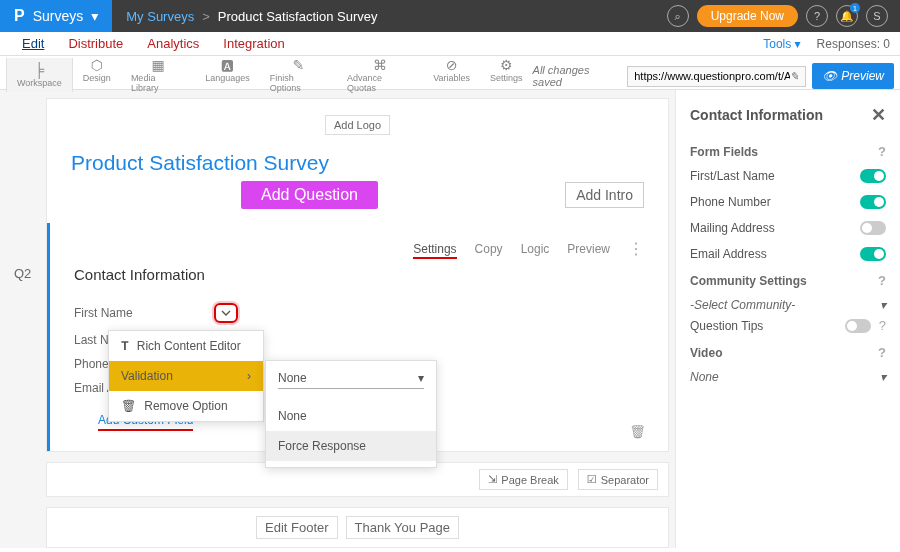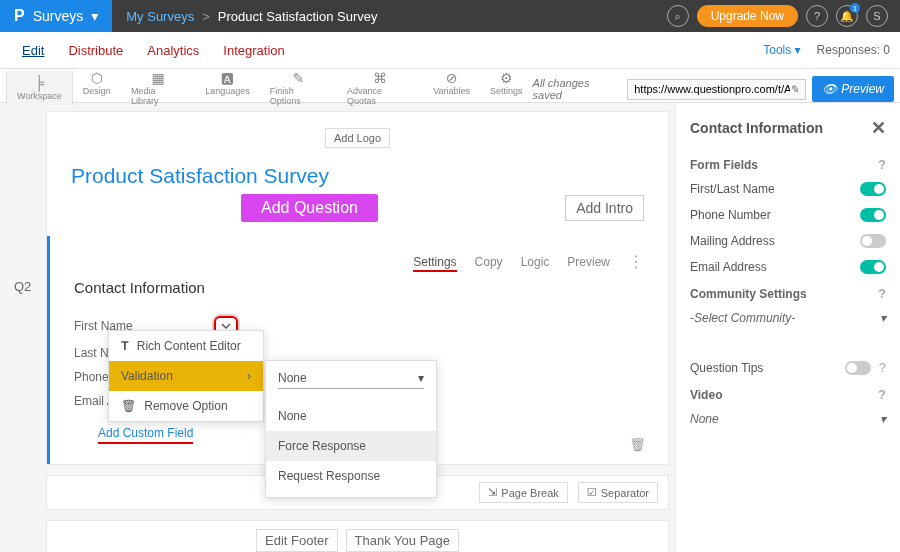--- a/index.html
+++ b/index.html
@@ -9,21 +9,21 @@
 .surveys-btn { background: #1b87e6; color: #fff; padding: 0 14px; height: 32px; display: flex; align-items: center; gap: 8px; font-size: 14px; }
 .surveys-btn .logo { font-weight: bold; font-size: 16px; }
 .breadcrumb { display: flex; align-items: center; gap: 8px; margin-left: 14px; color: #fff; font-size: 13px; }
 .breadcrumb .link { color: #5db8ff; cursor: pointer; }
 .breadcrumb .sep { color: #999; }
 .top-right { margin-left: auto; display: flex; align-items: center; gap: 8px; padding-right: 12px; }
 .circ-btn { width: 22px; height: 22px; border: 1.5px solid #aaa; border-radius: 50%; display: flex; align-items: center; justify-content: center; color: #ccc; font-size: 11px; cursor: pointer; position: relative; }
 .upgrade-btn { background: #f7941d; color: #fff; padding: 4px 14px; border-radius: 14px; font-size: 12px; cursor: pointer; }
 .notif-dot { position: absolute; top: -3px; right: -3px; width: 10px; height: 10px; background: #1b87e6; border-radius: 50%; color: #fff; font-size: 7px; display: flex; align-items: center; justify-content: center; }
 
-.tabs-bar { height: 37px; background: #fff; border-bottom: 1px solid #e0e0e0; display: flex; align-items: center; padding: 0 10px; }
+.tabs-bar { height: 24px; background: #fff; border-bottom: 1px solid #e0e0e0; display: flex; align-items: center; padding: 0 10px; }
 .tab { padding: 0 12px; font-size: 13px; color: #b91c1c; cursor: pointer; height: 28px; display: flex; align-items: center; }
 .tab.active { color: #004080; text-decoration: underline; }
 .tabs-right { margin-left: auto; display: flex; align-items: center; gap: 16px; font-size: 12px; color: #666; }
 .tools-link { color: #1b87e6; cursor: pointer; }
 
 .toolbar { height: 34px; background: #fff; border-bottom: 1px solid #e0e0e0; display: flex; align-items: flex-start; padding: 2px 6px; }
 .tb-item { display: flex; flex-direction: column; align-items: center; font-size: 9px; color: #888; padding: 0 10px; cursor: pointer; gap: 1px; }
 .tb-item.active { background: #f3f3f3; height: 34px; border-right: 1px solid #e0e0e0; border-left: 1px solid #e0e0e0; justify-content: center; }
 .tb-icon { font-size: 14px; color: #888; line-height: 14px; }
 .tb-right { margin-left: auto; display: flex; align-items: center; gap: 6px; font-size: 11px; color: #777; font-style: italic; padding-top: 5px; }
@@ -243,21 +243,20 @@
   <div class="validation-menu">
     <div class="val-select">
       <div class="sel">
           <span>None</span>
           <span>▾</span>
         </div>
     </div>
     <div class="val-list">
       <div class="val-item">None</div>
       <div class="val-item hover">Force Response</div>
-      <div class="val-item">Request Response</div>
     </div>
   </div>
 
   <div class="right-panel">
     <div class="rp-head">
       <h3>Contact Information</h3>
       <span class="rp-close">✕</span>
     </div>
     <div class="rp-section">
         <span>Form Fields</span>
@@ -288,21 +287,21 @@
         </div>
       </div>
     <div class="rp-section">
         <span>Community Settings</span>
         <span class="rp-help">?</span>
       </div>
     <div class="rp-select">
         <span>-Select Community-</span>
         <span>▾</span>
       </div>
-    <div class="rp-row" style="margin-top:32px">
+    <div class="rp-row" style="margin-top:3px">
         <span>Question Tips</span>
         <div style="display:flex;gap:8px;align-items:center">
           <div class="toggle off">
             <div class="knob"></div>
           </div>
           <span class="rp-help">?</span>
         </div>
       </div>
     <div class="rp-section">
         <span>Video</span>

